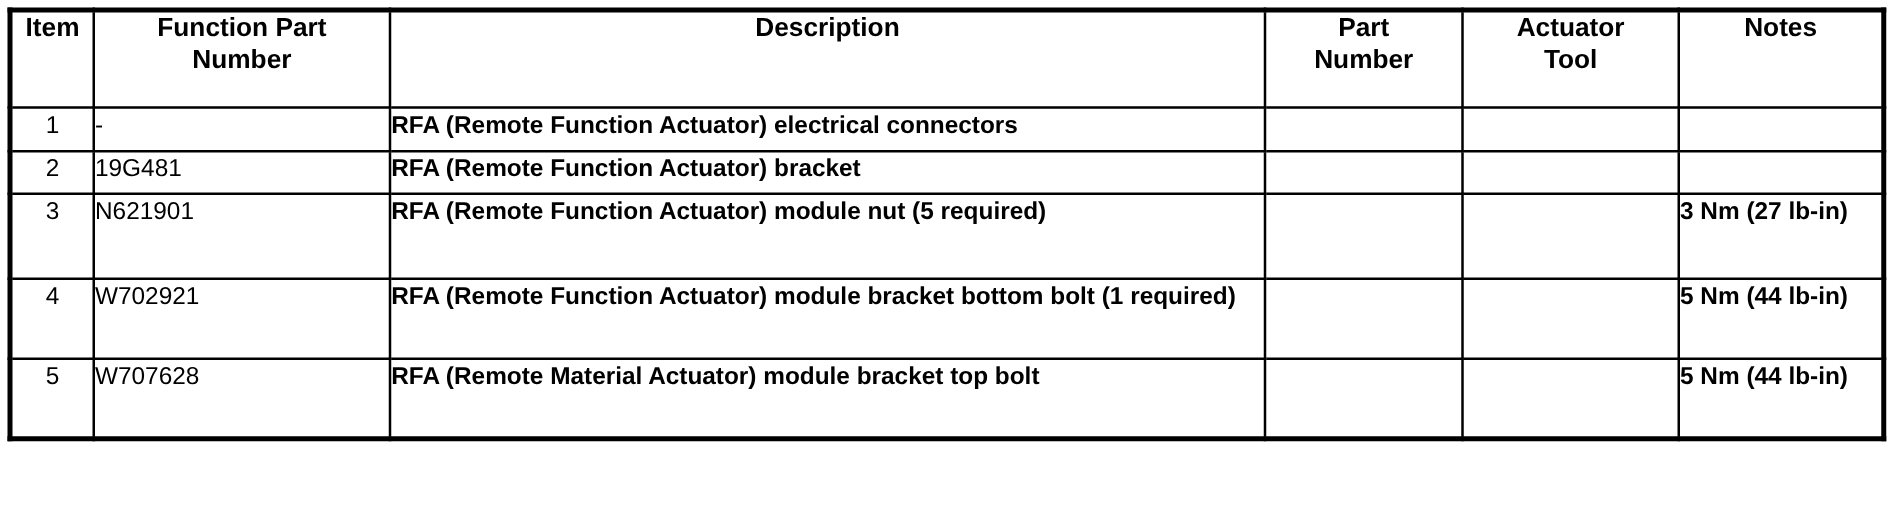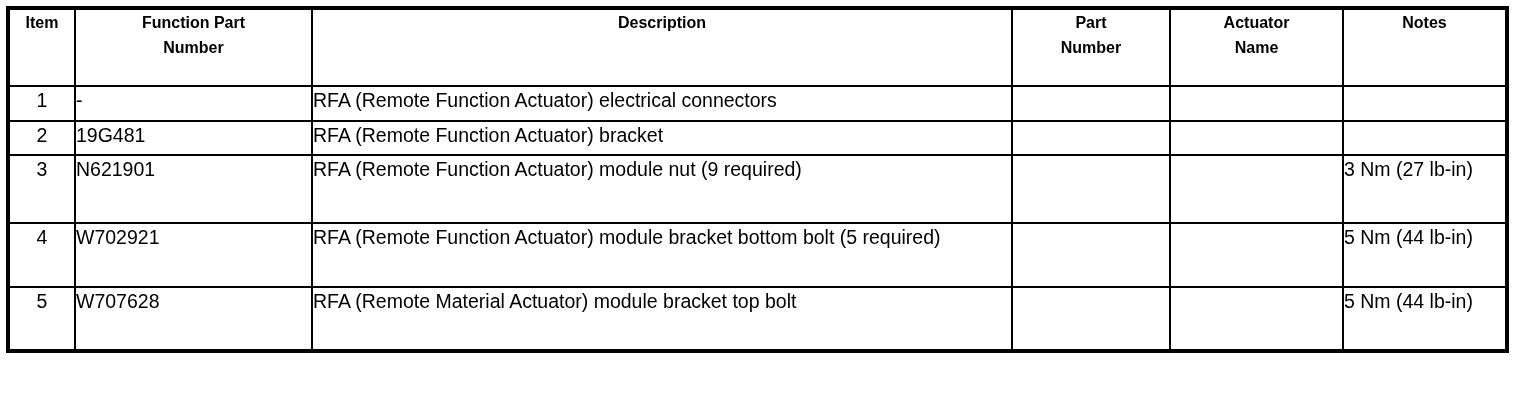--- a/index.html
+++ b/index.html
@@ -46,21 +46,21 @@
   col.c-tool     { width: 158px; }
   col.c-material { width: 173px; }
   col.c-notes    { width: 164px; }
 
   
   thead th {
     height: 75px;
     text-align: center;
     vertical-align: middle;
     font-weight: bold;
-    font-size: 16px;
+    font-size: 21px;
     line-height: 25px;
     padding: 2px 4px;
   }
   thead th .hdr-line { display: block; }
 
   
   tbody td {
     font-size: 19.5px;
     line-height: 26px;
     font-weight: normal;
@@ -79,22 +79,22 @@
   tbody td.cell-tool,
   tbody td.cell-material {
     text-align: left;
   }
   tbody tr.r1 td { height: 33px; }
   tbody tr.r2 td { height: 32px; }
   tbody tr.r3 td { height: 66px; }
   tbody tr.r4 td { height: 62px; }
   tbody tr.r5 td { height: 61px; }
 
-  .note-text { display: block; }
-  .desc-text { display: block; }
+  .note-text { display: block; font-weight: bold; }
+  .desc-text { display: block; font-weight: bold; }
 </style>
 </head>
 <body>
 
 <div class="sheet">
 
   <table class="parts-table">
     <colgroup>
       <col class="c-item">
       <col class="c-part">
@@ -115,21 +115,21 @@
         </th>
         <th>
           <span class="hdr-line">Description</span>
         </th>
         <th>
           <span class="hdr-line">Part</span>
           <span class="hdr-line">Number</span>
         </th>
         <th>
           <span class="hdr-line">Actuator</span>
-          <span class="hdr-line">Name</span>
+          <span class="hdr-line">Tool</span>
         </th>
         <th>
           <span class="hdr-line">Notes</span>
         </th>
       </tr>
     </thead>
 
     <tbody>
 
       <tr class="r1">
@@ -155,34 +155,34 @@
         <td class="cell-material"></td>
         <td class="cell-notes">
           <span class="note-text"></span>
         </td>
       </tr>
 
       <tr class="r3">
         <td class="cell-item">3</td>
         <td class="cell-part">N621901</td>
         <td class="cell-desc">
-          <span class="desc-text">RFA (Remote Function Actuator) module nut (9 required)</span>
+          <span class="desc-text">RFA (Remote Function Actuator) module nut (5 required)</span>
         </td>
         <td class="cell-tool"></td>
         <td class="cell-material"></td>
         <td class="cell-notes">
           <span class="note-text">3 Nm (27 lb-in)</span>
         </td>
       </tr>
 
       <tr class="r4">
         <td class="cell-item">4</td>
         <td class="cell-part">W702921</td>
         <td class="cell-desc">
-          <span class="desc-text">RFA (Remote Function Actuator) module bracket bottom bolt (5 required)</span>
+          <span class="desc-text">RFA (Remote Function Actuator) module bracket bottom bolt (1 required)</span>
         </td>
         <td class="cell-tool"></td>
         <td class="cell-material"></td>
         <td class="cell-notes">
           <span class="note-text">5 Nm (44 lb-in)</span>
         </td>
       </tr>
 
       <tr class="r5">
         <td class="cell-item">5</td>

